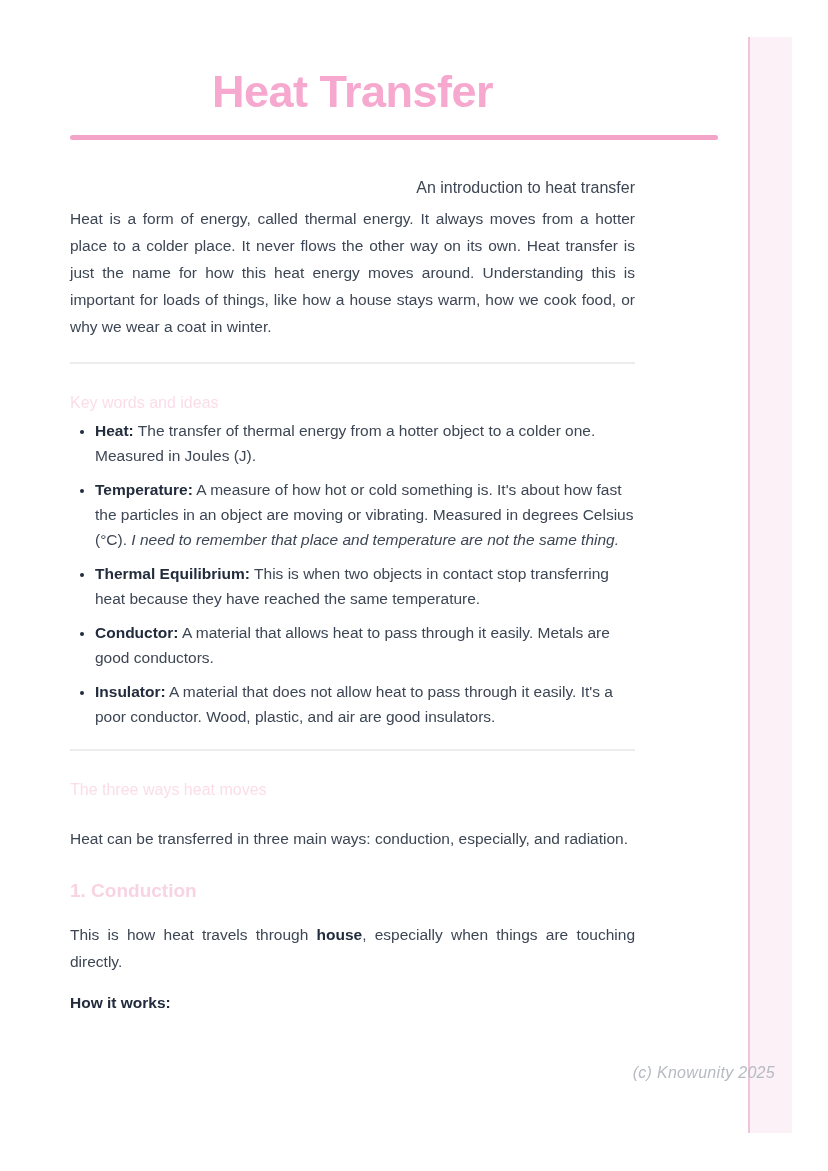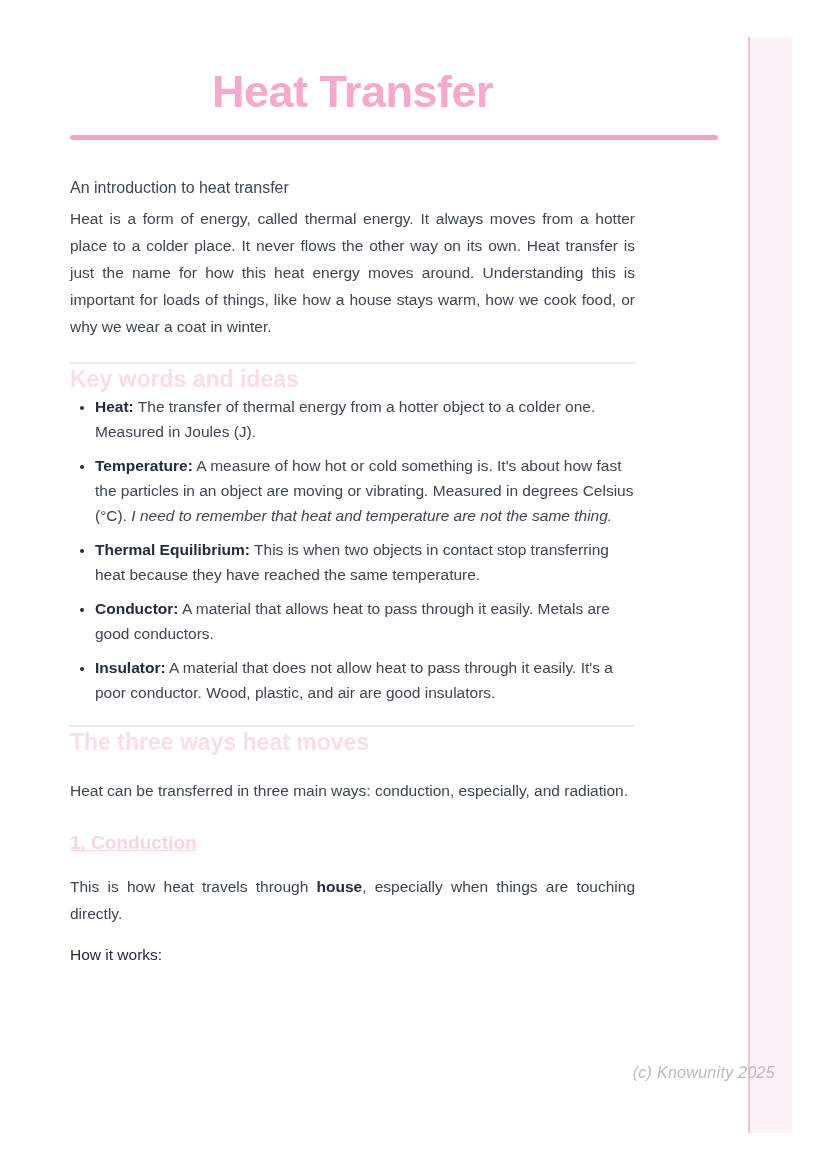--- a/index.html
+++ b/index.html
@@ -37,46 +37,47 @@
     height: 5px;
     border: none;
     background: #f4a3c9;
     border-radius: 3px;
   }
   .doc-subtitle {
     margin-top: 36px;
     font-size: 16px;
     line-height: 24px;
     color: #3d4654;
+    text-align: right;
   }
   .para {
     margin-top: 5px;
     font-size: 15.5px;
     line-height: 27px;
     color: #3d4654;
     text-align: justify;
   }
   .divider {
     margin-top: 22px;
     border: none;
     border-top: 2px solid #ececec;
   }
   .section-heading {
-    font-size: 23px;
+    margin-top: 24px;
+    font-size: 16px;
     line-height: 30px;
-    font-weight: 700;
+    font-weight: 400;
     color: #fbdde9;
   }
   .sub-heading {
     margin-top: 26px;
     font-size: 19px;
     line-height: 26px;
     font-weight: 700;
     color: #f8d4e2;
-    text-decoration: underline;
   }
   ul.keyword-list {
     padding-left: 25px;
     list-style: disc;
   }
   ul.keyword-list li {
     font-size: 15.5px;
     line-height: 25px;
     color: #3d4654;
     margin-bottom: 9px;
@@ -85,21 +86,21 @@
   ul.keyword-list li::marker { color: #222c3d; font-size: 14px; }
   .term { font-weight: 700; color: #222c3d; }
   .note-italic { font-style: italic; }
   .para-2 { margin-top: 20px; }
   .para-3 { margin-top: 17px; }
   .bold-inline { font-weight: 700; color: #222c3d; }
   .how-it-works {
     margin-top: 17px;
     font-size: 15.5px;
     line-height: 22px;
-    font-weight: 400;
+    font-weight: 700;
     color: #222c3d;
   }
   .divider-2 { margin-top: 20px; }
   .watermark {
     position: absolute;
     top: 1064px;
     right: 53px;
     font-size: 16px;
     letter-spacing: 0.3px;
     color: #b6bac2;
@@ -121,21 +122,21 @@
   <p class="doc-subtitle">An introduction to heat transfer</p>
 
   <p class="para">Heat is a form of energy, called thermal energy. It always moves from a hotter place to a colder place. It never flows the other way on its own. Heat transfer is just the name for how this heat energy moves around. Understanding this is important for loads of things, like how a house stays warm, how we cook food, or why we wear a coat in winter.</p>
 
   <hr class="divider">
 
   <h2 class="section-heading">Key words and ideas</h2>
 
   <ul class="keyword-list">
     <li><span class="term">Heat:</span> <span>The transfer of thermal energy from a hotter object to a colder one. Measured in Joules (J).</span></li>
-    <li><span class="term">Temperature:</span> <span>A measure of how hot or cold something is. It's about how fast the particles in an object are moving or vibrating. Measured in degrees Celsius (°C).</span> <span class="note-italic">I need to remember that heat and temperature are not the same thing.</span></li>
+    <li><span class="term">Temperature:</span> <span>A measure of how hot or cold something is. It's about how fast the particles in an object are moving or vibrating. Measured in degrees Celsius (°C).</span> <span class="note-italic">I need to remember that place and temperature are not the same thing.</span></li>
     <li><span class="term">Thermal Equilibrium:</span> <span>This is when two objects in contact stop transferring heat because they have reached the same temperature.</span></li>
     <li><span class="term">Conductor:</span> <span>A material that allows heat to pass through it easily. Metals are good conductors.</span></li>
     <li><span class="term">Insulator:</span> <span>A material that does not allow heat to pass through it easily. It's a poor conductor. Wood, plastic, and air are good insulators.</span></li>
   </ul>
 
   <hr class="divider divider-2">
 
   <h2 class="section-heading">The three ways heat moves</h2>
 
   <p class="para para-2">Heat can be transferred in three main ways: conduction, especially, and radiation.</p>

